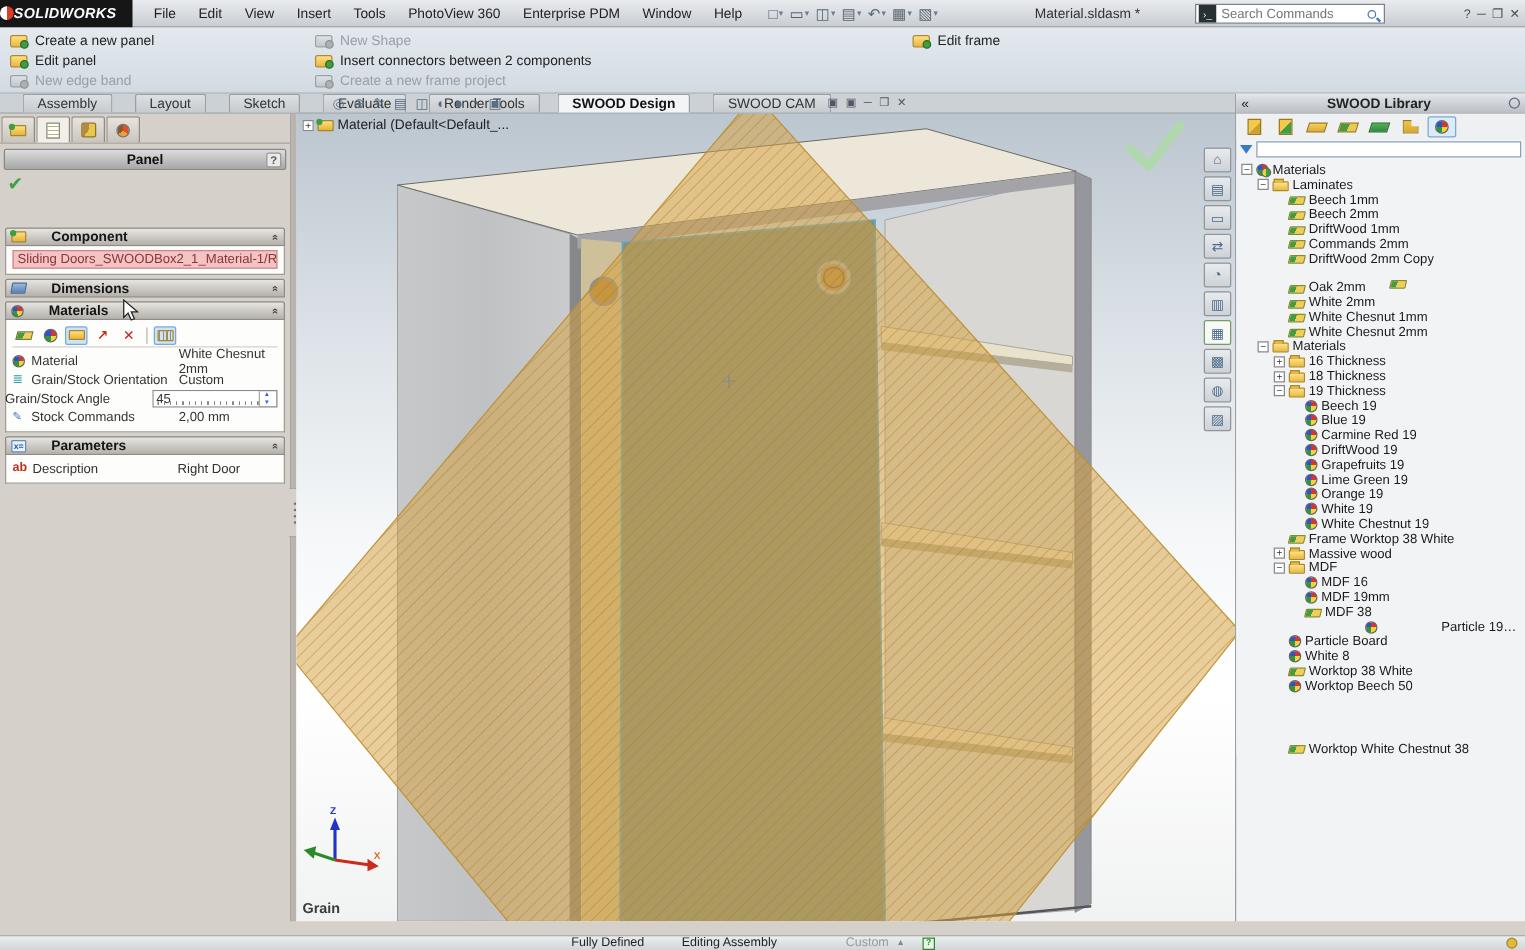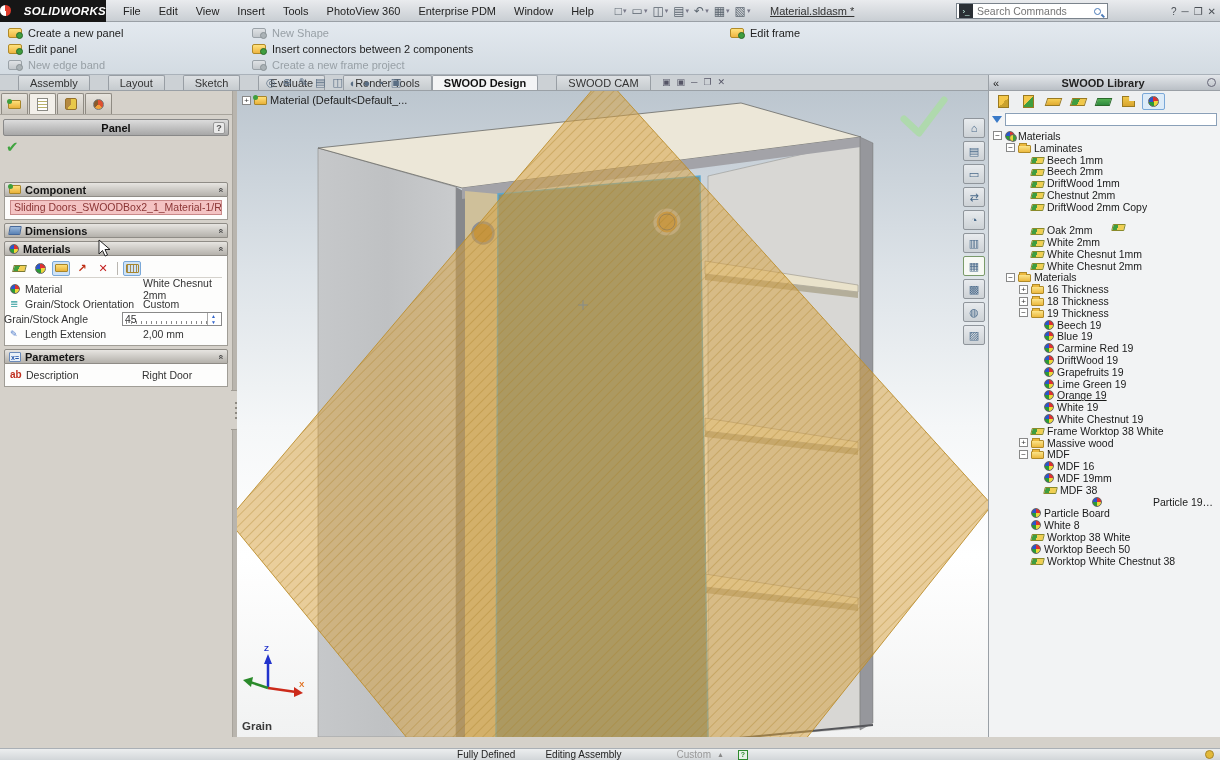--- a/index.html
+++ b/index.html
@@ -3,29 +3,29 @@
 <meta charset="utf-8">
 <style>
   html,body{margin:0;padding:0;background:#555;}
   *{box-sizing:border-box;}
   .app{position:relative;width:1220px;height:760px;background:#d5d1ca;overflow:hidden;
        font-family:"Liberation Sans","DejaVu Sans",sans-serif;font-size:11px;color:#222;}
 
   
   .titlebar{position:absolute;left:0;top:0;width:1220px;height:22px;background:linear-gradient(#e9ebee,#c9ced3);
             border-bottom:1px solid #9aa0a6;display:flex;align-items:center;}
-  .logo{width:106px;height:22px;background:#161616;color:#fff;display:flex;align-items:center;justify-content:space-between;
+  .logo{width:106px;height:22px;background:#161616;color:#fff;display:flex;align-items:center;justify-content:flex-start;
         font-weight:bold;font-style:italic;font-size:11.5px;letter-spacing:.3px;gap:0;flex:none;}
   .logo-mark{width:11px;height:11px;border-radius:50%;background:conic-gradient(#e03a2a 0 50%,#fff 50%);flex:none;}
   .menus{display:flex;align-items:center;margin-left:8px;}
   .menu-item{padding:0 9px;height:22px;line-height:22px;cursor:default;}
   .std-icons{display:flex;align-items:center;gap:1px;margin-left:10px;color:#5a646e;}
   .std-ico{display:flex;align-items:center;font-size:12px;padding:0 2px;}
   .std-ico .caret{font-size:7px;color:#778;margin-left:1px;}
-  .doc-title{position:absolute;left:770px;width:200px;text-align:left;color:#333;text-decoration:underline;}
+  .doc-title{position:absolute;left:770px;width:200px;text-align:center;color:#333;}
   .searchbox{position:absolute;right:112px;top:3px;width:152px;height:16px;background:#fff;border:1px solid #7a838c;
              display:flex;align-items:center;}
   .search-sq{width:14px;height:14px;background:#2a2f35;color:#cfe;display:flex;align-items:center;justify-content:center;
              font-size:8px;margin:0 2px;flex:none;}
   .searchbox input{flex:1;border:none;outline:none;font-size:10.5px;color:#555;min-width:0;background:transparent;}
   .mag{width:7px;height:7px;border:1.5px solid #4a7ab8;border-radius:50%;position:relative;margin-right:6px;flex:none;}
   .mag::after{content:"";position:absolute;left:6px;top:6px;width:4px;height:1.5px;background:#4a7ab8;transform:rotate(45deg);}
   .win-ctrls{position:absolute;right:4px;top:0;height:22px;display:flex;align-items:center;gap:5px;color:#4a4f55;font-size:10px;}
 
   
@@ -39,21 +39,21 @@
   .cmd-ico::after{content:"";position:absolute;right:-2px;bottom:-2px;width:5px;height:5px;border-radius:50%;background:#3f9e3f;border:1px solid #2a6a2a;}
   .cmditem.disabled .cmd-ico{background:linear-gradient(#dfe2e5,#c2c7cb);border-color:#9aa2a8;}
   .cmditem.disabled .cmd-ico::after{background:#aab2b6;border-color:#8a9296;}
 
   
   .tabbar{position:absolute;left:0;top:75px;width:988px;height:16px;background:#ccd1d5;border-bottom:1px solid #9aa0a6;
           display:flex;align-items:flex-end;}
   .tab{height:15px;line-height:14px;padding:0 11px;background:linear-gradient(#dde0e3,#c6cbcf);border:1px solid #989ea4;
        border-bottom:none;border-radius:2px 2px 0 0;margin-left:18px;color:#333;cursor:default;white-space:nowrap;}
   .tab.active{background:#f3f4f5;font-weight:bold;color:#111;}
-  .tab.swood-gap{margin-left:0;}
+  .tab.swood-gap{margin-left:14px;}
   .headsup{position:absolute;left:266px;top:1px;display:flex;gap:7px;color:#5a6e84;font-size:11px;align-items:center;}
   .vp-winctrl{position:absolute;left:662px;top:2px;display:flex;gap:6px;color:#556;font-size:9px;}
 
   
   .pm{position:absolute;left:0;top:91px;width:233px;height:646px;background:#d5d1ca;border-right:1px solid #a8a49c;}
   .pmtabs{display:flex;gap:1px;padding:2px 1px 0 1px;border-bottom:1px solid #a8a49c;height:24px;}
   .pmtab{width:27px;height:21px;background:linear-gradient(#e7e4de,#c9c5bd);border:1px solid #8f8b83;border-bottom:none;
          border-radius:2px 2px 0 0;display:flex;align-items:center;justify-content:center;}
   .pmtab.active{background:#f2efe9;}
   .ico-pmtab-swood{width:13px;height:9px;border-radius:1px;background:linear-gradient(#ffe07a,#e9b23a);border:1px solid #a8862a;position:relative;}
@@ -62,21 +62,21 @@
         background-image:repeating-linear-gradient(#fff 0 2px,#b9b26a 2px 3px);}
   .ico-pmtab-config{width:12px;height:12px;background:conic-gradient(#e8c84a 0 60%,#b5893f 60%);border-radius:2px;border:1px solid #96702a;}
   .ico-pmtab-display{width:11px;height:11px;border-radius:50%;background:conic-gradient(#e05030 0 35%,#f0a03a 35% 65%,#8a5a2a 65%);border:1px solid #777;}
   .pm-header{margin:4px 3px 2px 3px;height:17px;background:linear-gradient(#dcdcdc,#a7a7a7);border:1px solid #888;
              border-radius:2px;display:flex;align-items:center;justify-content:center;font-weight:bold;color:#111;position:relative;}
   .pm-help{position:absolute;right:3px;top:2px;width:12px;height:12px;border-radius:2px;background:#e9e9e9;border:1px solid #999;
            font-size:9px;line-height:10px;text-align:center;color:#555;font-weight:bold;}
   .pm-check{margin:2px 0 0 6px;font-size:15px;color:#3fa43f;height:20px;}
   .sec{margin:3px 4px 0 4px;}
   .sec.first{margin-top:24px;}
-  .sec-h{height:15px;display:flex;align-items:center;gap:4px;background:linear-gradient(#e7e5e1,#b4b1ab);
+  .sec-h{height:15px;display:flex;align-items:center;gap:20px;background:linear-gradient(#e7e5e1,#b4b1ab);
          border:1px solid #8f8c86;border-radius:2px 2px 0 0;font-weight:bold;font-size:11px;color:#151515;padding:0 4px;}
   .sec-chev{margin-left:auto;transform:rotate(90deg);font-size:9px;color:#444;}
   .sec-b{background:#fdfdfc;border:1px solid #a09d96;border-top:none;padding:3px 5px 4px 5px;}
   .sic{width:12px;height:9px;border-radius:1px;flex:none;}
   .sic-component{background:linear-gradient(#ffe07a,#eab23a);border:1px solid #a8862a;position:relative;}
   .sic-component::after{content:"";position:absolute;left:-2px;top:-2px;width:5px;height:5px;border-radius:50%;background:#3f9e3f;}
   .sic-dimensions{background:linear-gradient(#9ab8dc,#5a82b4);border:1px solid #46689a;transform:skewX(-10deg);}
   .sic-materials{width:10px;height:10px;border-radius:50%;border:1px solid #666;
         background:conic-gradient(#e03030 0 25%,#ecd83a 25% 50%,#2a9a35 50% 75%,#2a55cc 75%);}
   .sic-parameters{width:12px;height:10px;background:#e8f0f8;border:1px solid #6a8aba;color:#2255aa;font-size:7px;line-height:9px;
@@ -413,21 +413,21 @@
               <input value="45" style="">
               <span class="spin-arrows">
                   <span>▲</span>
                   <span>▼</span>
                 </span>
             </span>
           </span>
         </div>
         <div class="mrow">
           <span class="ric ric-ext"></span>
-          <span class="rlabel">Length Extension</span>
+          <span class="rlabel">Stock Commands</span>
           <span class="rvalue">2,00 mm</span>
         </div>
       </div>
     </div>
 
     <div class="sec">
       <div class="sec-h">
         <span class="sic sic-parameters">x=</span>
         <span>Parameters</span>
         <span class="sec-chev">«</span>
@@ -620,21 +620,21 @@
           <span class="tlabel">Beech 2mm</span>
         </div>
         <div class="trow" style="padding-left: 28px;">
           <span class="texp leaf"></span>
           <span class="tico ico-laminate"></span>
           <span class="tlabel">DriftWood 1mm</span>
         </div>
         <div class="trow" style="padding-left: 28px;">
           <span class="texp leaf"></span>
           <span class="tico ico-laminate"></span>
-          <span class="tlabel">Chestnut 2mm</span>
+          <span class="tlabel">Commands 2mm</span>
         </div>
         <div class="trow" style="padding-left: 28px;">
           <span class="texp leaf"></span>
           <span class="tico ico-laminate"></span>
           <span class="tlabel">DriftWood 2mm Copy</span>
         </div>
         <div class="trow" style="padding-left: 28px; flex-direction: column;">
           <span class="texp leaf"></span>
           <span class="tico ico-laminate"></span>
           <span class="tlabel">Oak 1mm</span>
@@ -702,21 +702,21 @@
         <div class="trow" style="padding-left: 41px;">
           <span class="texp leaf"></span>
           <span class="tico ico-sphere"></span>
           <span class="tlabel">Grapefruits 19</span>
         </div>
         <div class="trow" style="padding-left: 41px;">
           <span class="texp leaf"></span>
           <span class="tico ico-sphere"></span>
           <span class="tlabel">Lime Green 19</span>
         </div>
-        <div class="trow" style="padding-left: 41px; text-decoration: underline;">
+        <div class="trow" style="padding-left: 41px;">
           <span class="texp leaf"></span>
           <span class="tico ico-sphere"></span>
           <span class="tlabel">Orange 19</span>
         </div>
         <div class="trow" style="padding-left: 41px;">
           <span class="texp leaf"></span>
           <span class="tico ico-sphere"></span>
           <span class="tlabel">White 19</span>
         </div>
         <div class="trow" style="padding-left: 41px;">
@@ -772,21 +772,21 @@
         <div class="trow" style="padding-left: 28px;">
           <span class="texp leaf"></span>
           <span class="tico ico-laminate"></span>
           <span class="tlabel">Worktop 38 White</span>
         </div>
         <div class="trow" style="padding-left: 28px;">
           <span class="texp leaf"></span>
           <span class="tico ico-sphere"></span>
           <span class="tlabel">Worktop Beech 50</span>
         </div>
-        <div class="trow" style="padding-left: 28px;">
+        <div class="trow" style="padding-left: 28px; margin-top: 38px;">
           <span class="texp leaf"></span>
           <span class="tico ico-laminate"></span>
           <span class="tlabel">Worktop White Chestnut 38</span>
         </div>
       </div>
   </div>
 
 
   <div class="statusbar">
     <span class="sb-state">Fully Defined</span>

